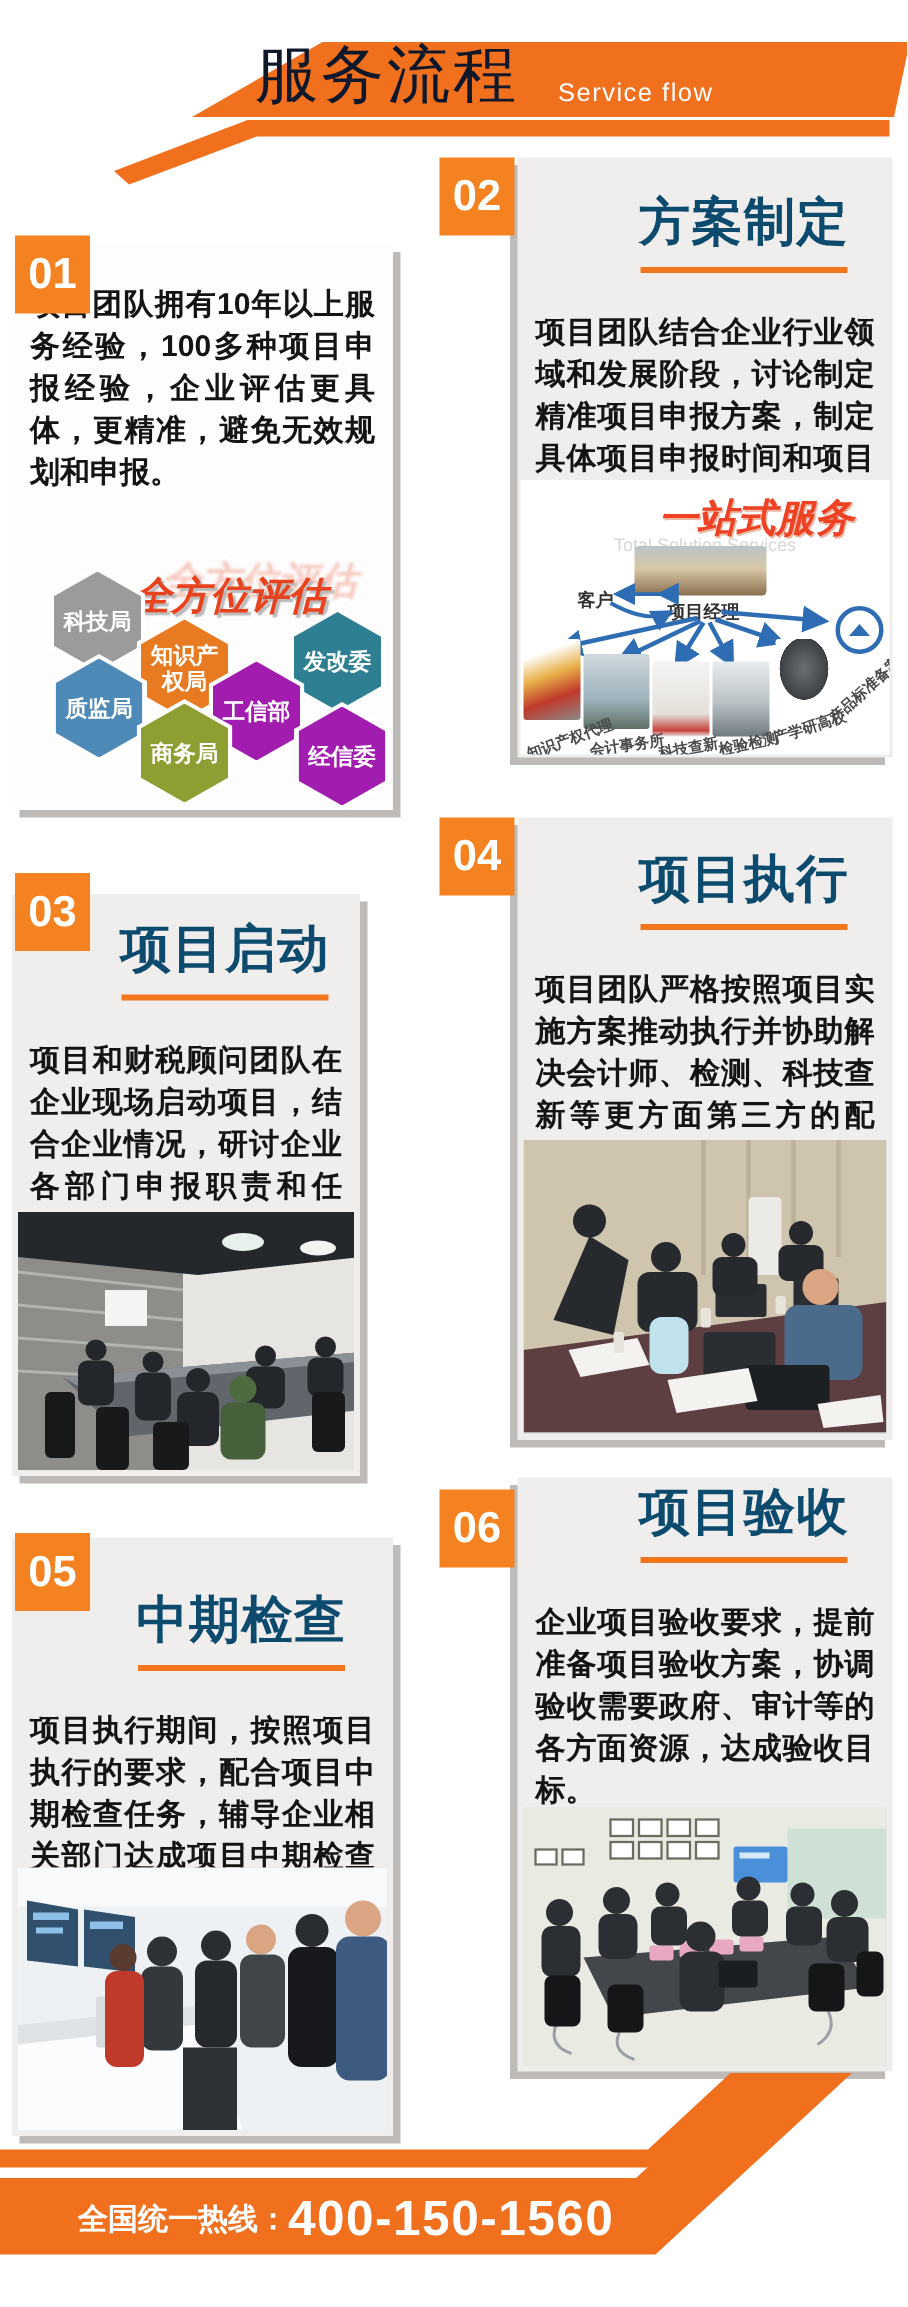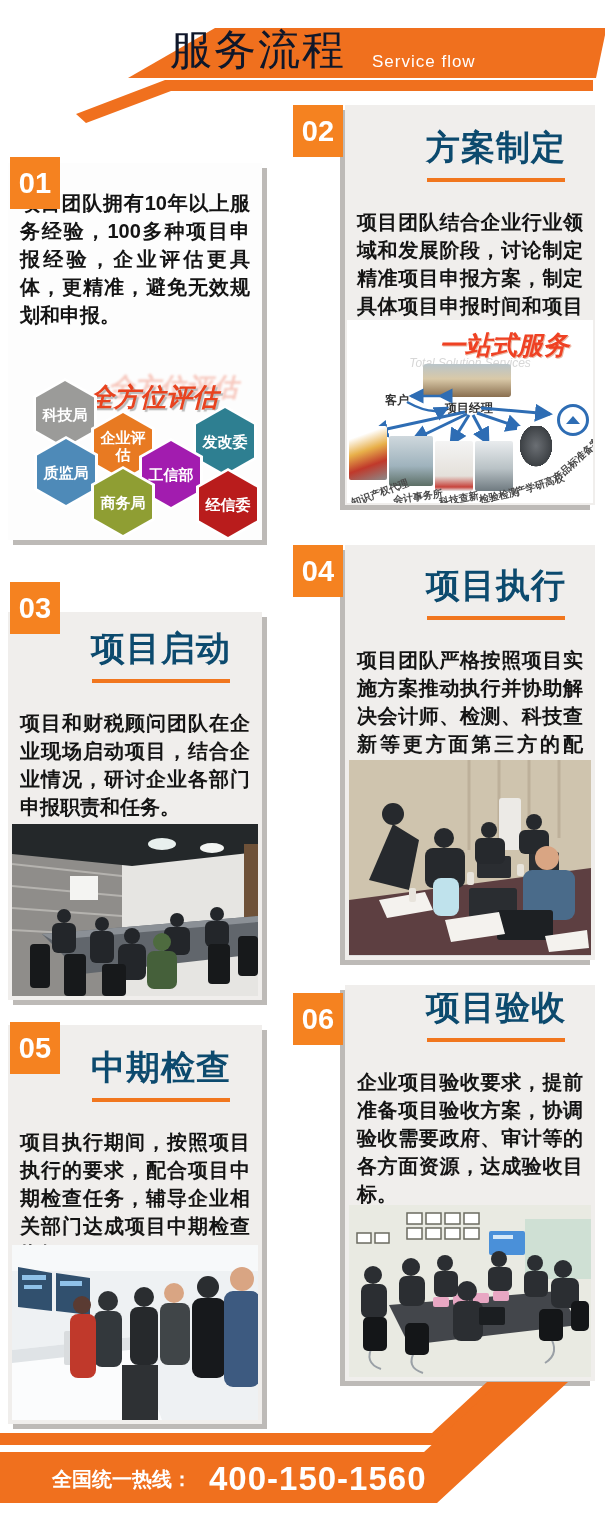--- a/index.html
+++ b/index.html
@@ -6,21 +6,21 @@
   .page{position:relative;width:605px;height:1538px;background:#fff;overflow:hidden;
         font-family:"Liberation Sans","DejaVu Sans",sans-serif;}
   svg{display:block;}
   
   .band-svg{position:absolute;left:0;}
   .header-title{position:absolute;left:170px;top:26px;width:320px;color:#0f172a;
 Impact    font-weight:bold;font-size:42px;letter-spacing:2px;line-height:48px;text-align:left;}
   .header-sub{position:absolute;left:372px;top:52px;color:#fff;font-size:17px;letter-spacing:1px;}
   .footer-text{position:absolute;left:52px;top:1460px;color:#fff;display:flex;align-items:center;}
   .footer-label{font-size:20px;font-weight:bold;}
-  .footer-number{font-size:33px;font-weight:bold;letter-spacing:1px;margin-left:17px;}
+  .footer-number{font-size:33px;font-weight:bold;letter-spacing:1px;margin-left:0;}
   
   .card{position:absolute;background:#f0eeec;}
   .card.left-col{box-shadow:5px 5px 0 #bdbab7;}
   .card.right-col{box-shadow:-5px 5px 0 #bdbab7;}
   .card.white{background:#fdfdfd;}
   .badge{position:absolute;width:50px;height:52px;background:#f58220;color:#fff;
          font-size:29px;font-weight:bold;display:flex;align-items:center;justify-content:center;z-index:5;}
   .t-wrap{margin-left:52px;text-align:center;}
   .card-title{color:#0c4a6e;font-size:34px;font-weight:bold;letter-spacing:1px;}
   .underline{width:138px;height:4px;background:#f1761e;margin:7px auto 0 auto;}
@@ -36,21 +36,21 @@
   .hex{position:absolute;width:64px;height:72px;background:#fff;
        clip-path:polygon(50% 0%,100% 25%,100% 75%,50% 100%,0% 75%,0% 25%);
        display:flex;align-items:center;justify-content:center;}
   .hex-in{width:58px;height:66px;clip-path:polygon(50% 0%,100% 25%,100% 75%,50% 100%,0% 75%,0% 25%);
           display:flex;align-items:center;justify-content:center;text-align:center;
           color:#fff;font-size:15px;font-weight:bold;line-height:17px;}
   
   .onestop{position:absolute;left:2px;right:2px;top:215px;bottom:2px;background:#fff;overflow:hidden;}
   .os-title{position:absolute;left:0;top:8px;width:100%;text-align:center;
             font-size:26px;font-weight:bold;font-style:italic;color:#ef4123;text-shadow:1px 1px 0 #e9b9a6;padding-left:34px;}
-  .os-sub{position:absolute;left:0;top:36px;width:100%;text-align:center;font-size:12px;color:#d7d7d7;font-style:italic;}
+  .os-sub{position:absolute;left:0;top:36px;width:100%;text-align:center;font-size:12px;color:#d7d7d7;}
   .os-photo{position:absolute;left:76px;top:44px;width:88px;height:33px;
             background:linear-gradient(180deg,#b9c4c9 0%,#d9c9a8 45%,#8a6f4f 100%);border-radius:3px;}
   .os-node{position:absolute;font-size:12px;font-weight:bold;color:#333;}
   .os-arrows{position:absolute;left:0;top:0;}
   .os-block{position:absolute;border-radius:2px;}
   .os-label{position:absolute;font-size:10px;font-weight:bold;color:#4a4a4a;white-space:nowrap;}
   .os-stamp{position:absolute;left:210px;top:84px;width:32px;height:32px;border:3px solid #2e6db4;
             border-radius:50%;background:#fff;box-sizing:border-box;}
   .os-stamp::after{content:"";position:absolute;left:6px;top:9px;width:14px;height:8px;
             background:#2e6db4;clip-path:polygon(0 100%,50% 0,100% 100%);}
@@ -70,36 +70,36 @@
   <div class="badge" style="left:10px;top:157px">01</div>
   <div class="card left-col white" style="left:8px;top:163px;width:254px;height:377px">
     <div class="card-body">项目团队拥有10年以上服务经验，100多种项目申报经验，企业评估更具体，更精准，避免无效规划和申报。</div>
     <div class="hexgraphic">
       <div class="hex-title echo">全方位评估</div>
       <div class="hex-title">全方位评估</div>
       <div class="hex" style="left:25px;top:8px">
           <div class="hex-in" style="background: rgb(155, 155, 153);">科技局</div>
         </div>
       <div class="hex" style="left:83px;top:40px">
-          <div class="hex-in" style="background: rgb(232, 122, 34);">企业评估</div>
+          <div class="hex-in" style="background: rgb(232, 122, 34);">知识产权局</div>
         </div>
       <div class="hex" style="left:185px;top:35px">
           <div class="hex-in" style="background: rgb(46, 127, 145);">发改委</div>
         </div>
       <div class="hex" style="left:26px;top:66px">
           <div class="hex-in" style="background: rgb(78, 138, 184);">质监局</div>
         </div>
       <div class="hex" style="left:131px;top:68px">
           <div class="hex-in" style="background: #a21caf;">工信部</div>
         </div>
       <div class="hex" style="left:83px;top:96px">
           <div class="hex-in" style="background: rgb(143, 158, 51);">商务局</div>
         </div>
       <div class="hex" style="left:188px;top:98px">
-          <div class="hex-in" style="background: #b91c1c;">经信委</div>
+          <div class="hex-in" style="background: #a21caf;">经信委</div>
         </div>
     </div>
   </div>
 
   <div class="badge" style="left:293px;top:105px">02</div>
   <div class="card right-col" style="left:345px;top:105px;width:250px;height:400px">
     <div class="t-wrap" style="padding-top:20px">
       <div class="card-title">方案制定</div>
       <div class="underline"></div>
     </div>
@@ -134,21 +134,21 @@
       <div class="os-label" style="left:3px;top:166px;transform:rotate(-20deg)">知识产权代理</div>
       <div class="os-label" style="left:46px;top:170px;transform:rotate(-8deg)">会计事务所</div>
       <div class="os-label" style="left:92px;top:172px;transform:rotate(-10deg)">科技查新</div>
       <div class="os-label" style="left:132px;top:169px;transform:rotate(-12deg)">检验检测</div>
       <div class="os-label" style="left:168px;top:158px;transform:rotate(-18deg)">产学研高校</div>
       <div class="os-label" style="left:200px;top:133px;transform:rotate(-42deg)">产品标准备案</div>
     </div>
   </div>
 
   <div class="badge" style="left:10px;top:582px">03</div>
-  <div class="card left-col" style="left:8px;top:612px;width:254px;height:388px">
+  <div class="card left-col" style="left:8px;top:596px;width:232px;height:388px">
     <div class="t-wrap" style="padding-top:14px">
       <div class="card-title">项目启动</div>
       <div class="underline"></div>
     </div>
     <div class="card-body">项目和财税顾问团队在企业现场启动项目，结合企业情况，研讨企业各部门申报职责和任务。</div>
     <div class="photo" style="top:212px">
       <svg width="246" height="172" viewBox="0 0 246 172" preserveAspectRatio="none">
         <rect width="246" height="172" fill="#e6e5e2"></rect>
         <rect x="0" y="0" width="110" height="172" fill="#8f8d8a"></rect>
         <g stroke="#b5b3af" stroke-width="2">
@@ -235,21 +235,21 @@
             <rect x="60" y="128" width="7" height="14" rx="2"></rect>
             <rect x="118" y="112" width="7" height="13" rx="2"></rect>
             <rect x="168" y="104" width="7" height="12" rx="2"></rect>
           </g>
       </svg>
     </div>
   </div>
 
   <div class="badge" style="left:10px;top:1022px">05</div>
   <div class="card left-col" style="left:8px;top:1025px;width:254px;height:399px">
-    <div class="t-wrap" style="padding-top:20px">
+    <div class="t-wrap" style="padding-top:32px">
       <div class="card-title">中期检查</div>
       <div class="underline"></div>
     </div>
     <div class="card-body">项目执行期间，按照项目执行的要求，配合项目中期检查任务，辅导企业相关部门达成项目中期检查指标。</div>
     <div class="photo" style="top:220px">
       <svg width="246" height="175" viewBox="0 0 246 175" preserveAspectRatio="none">
         <rect width="246" height="175" fill="#eef1f3"></rect>
         <rect x="0" y="0" width="246" height="26" fill="#f7f9fa"></rect>
         <g fill="#31506e">
           <polygon points="6,22 40,28 40,66 6,62"></polygon>

